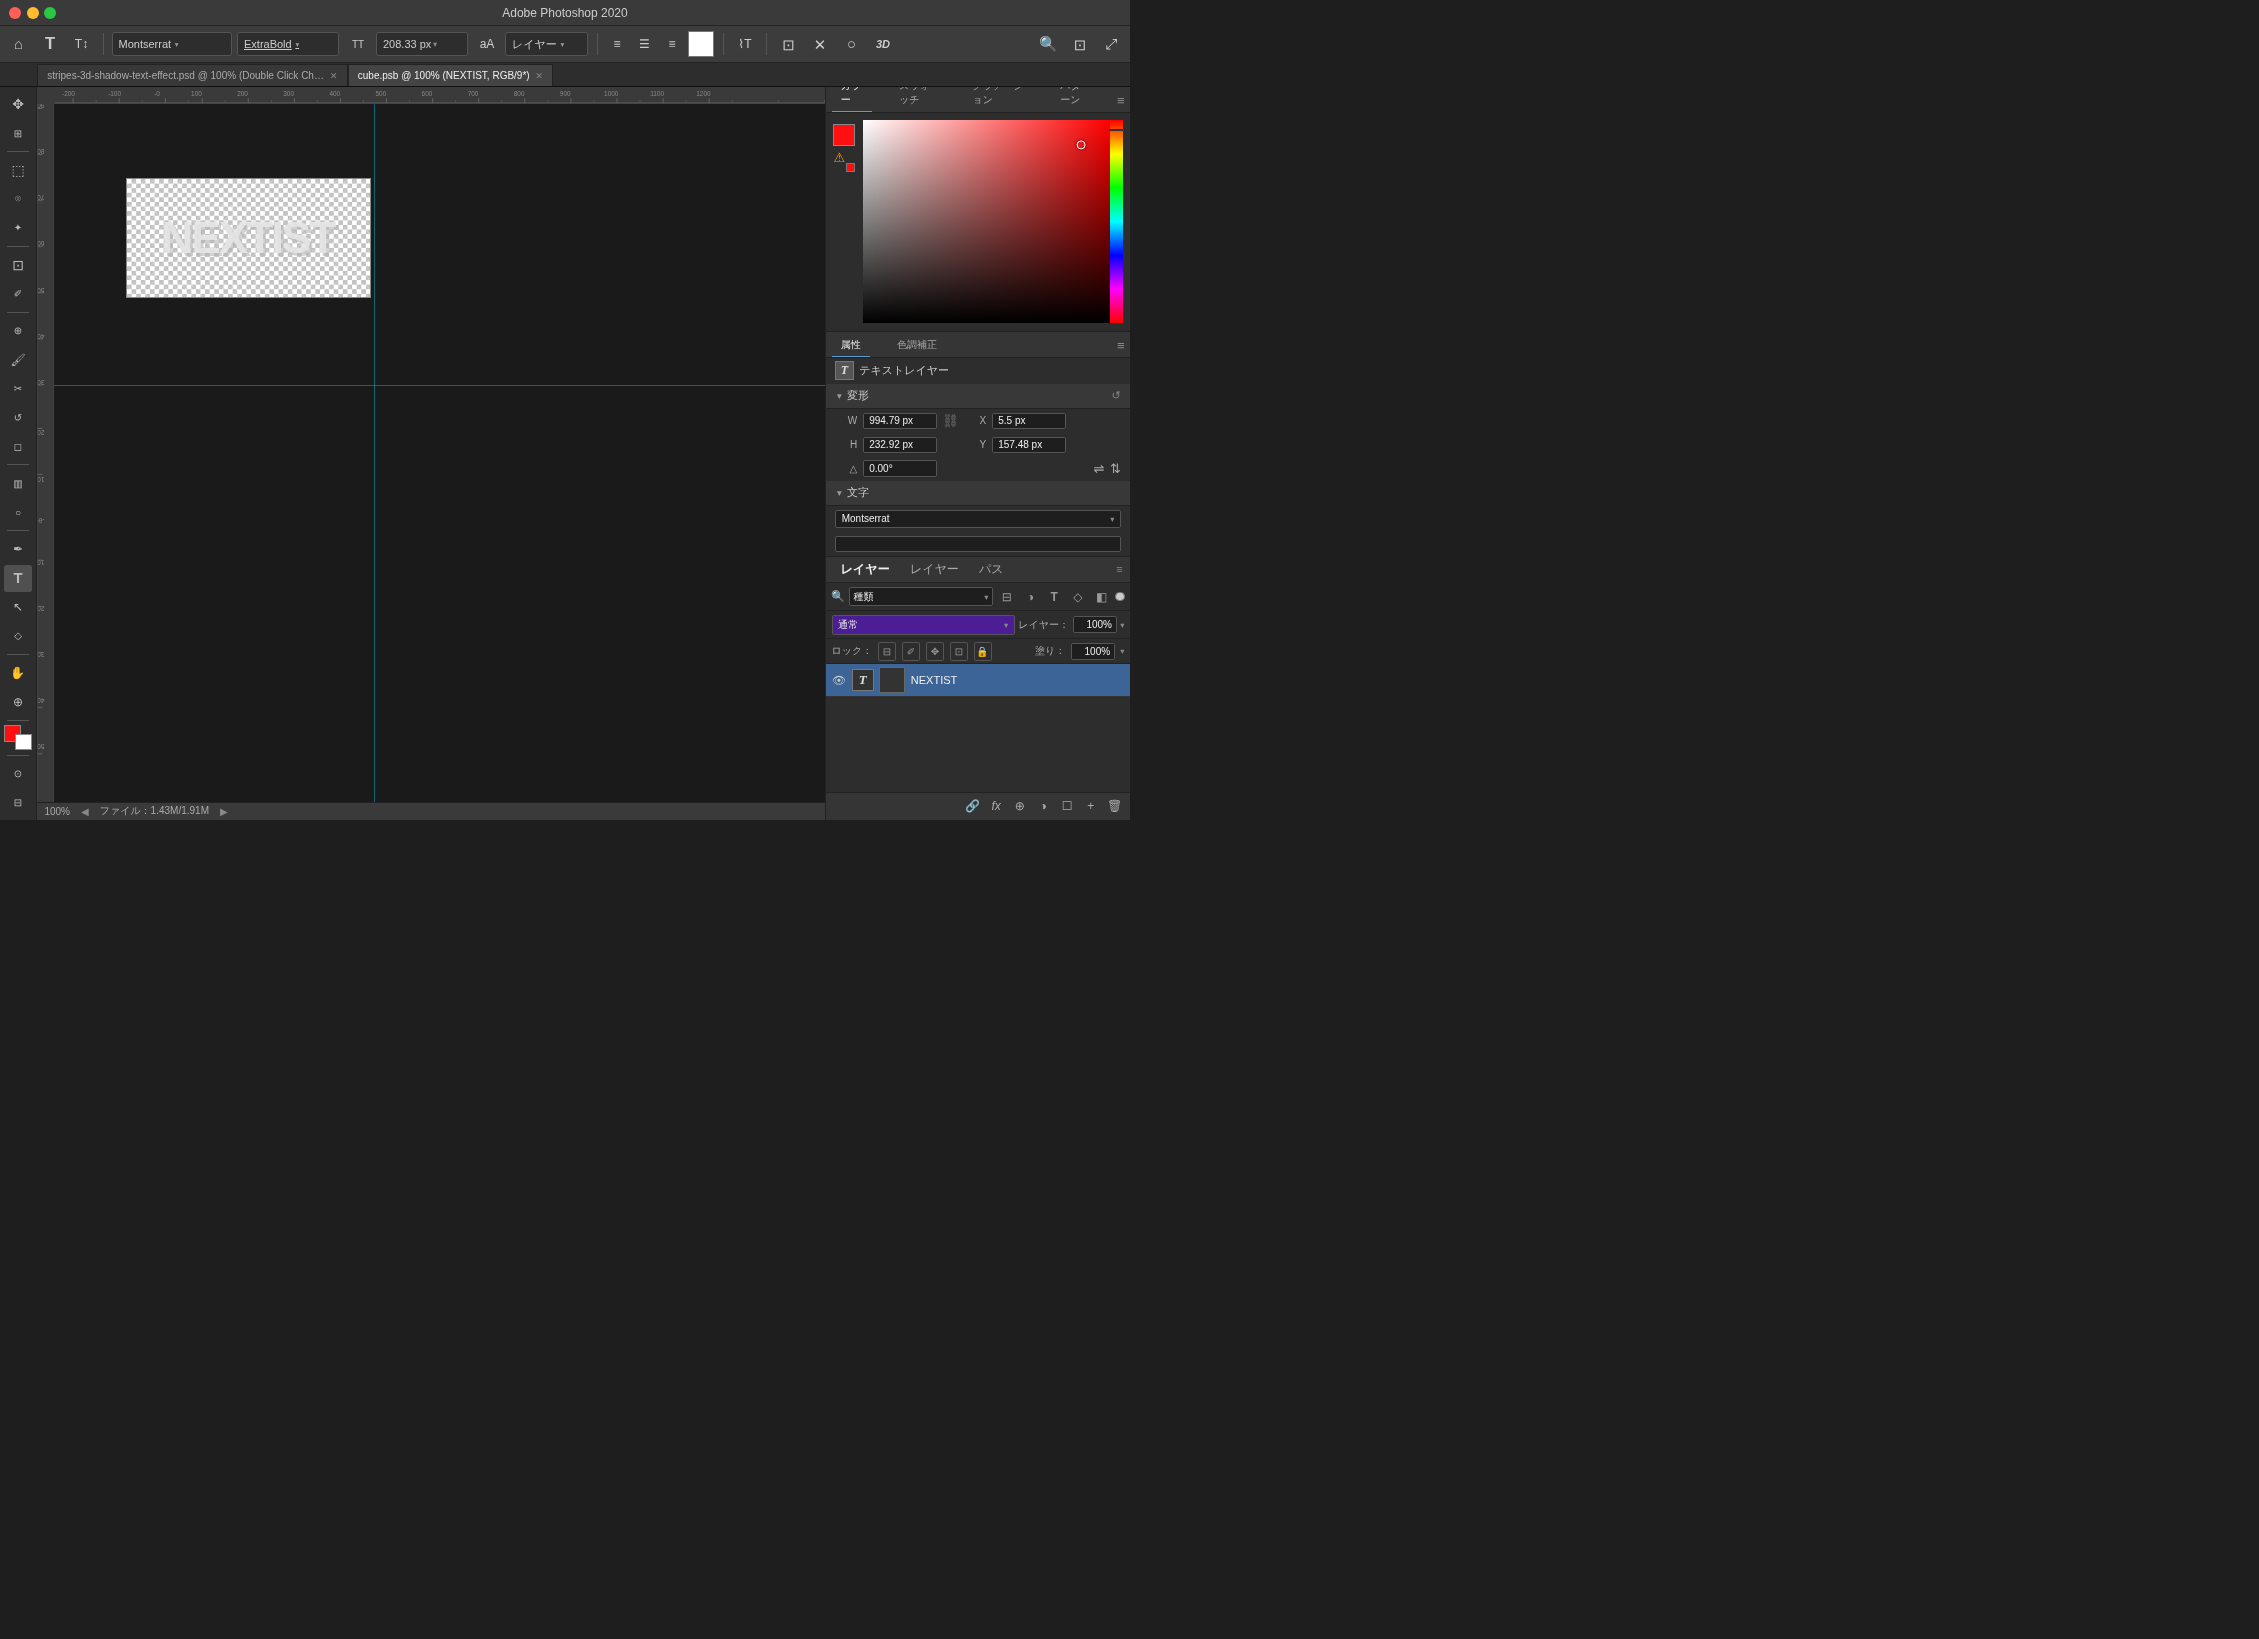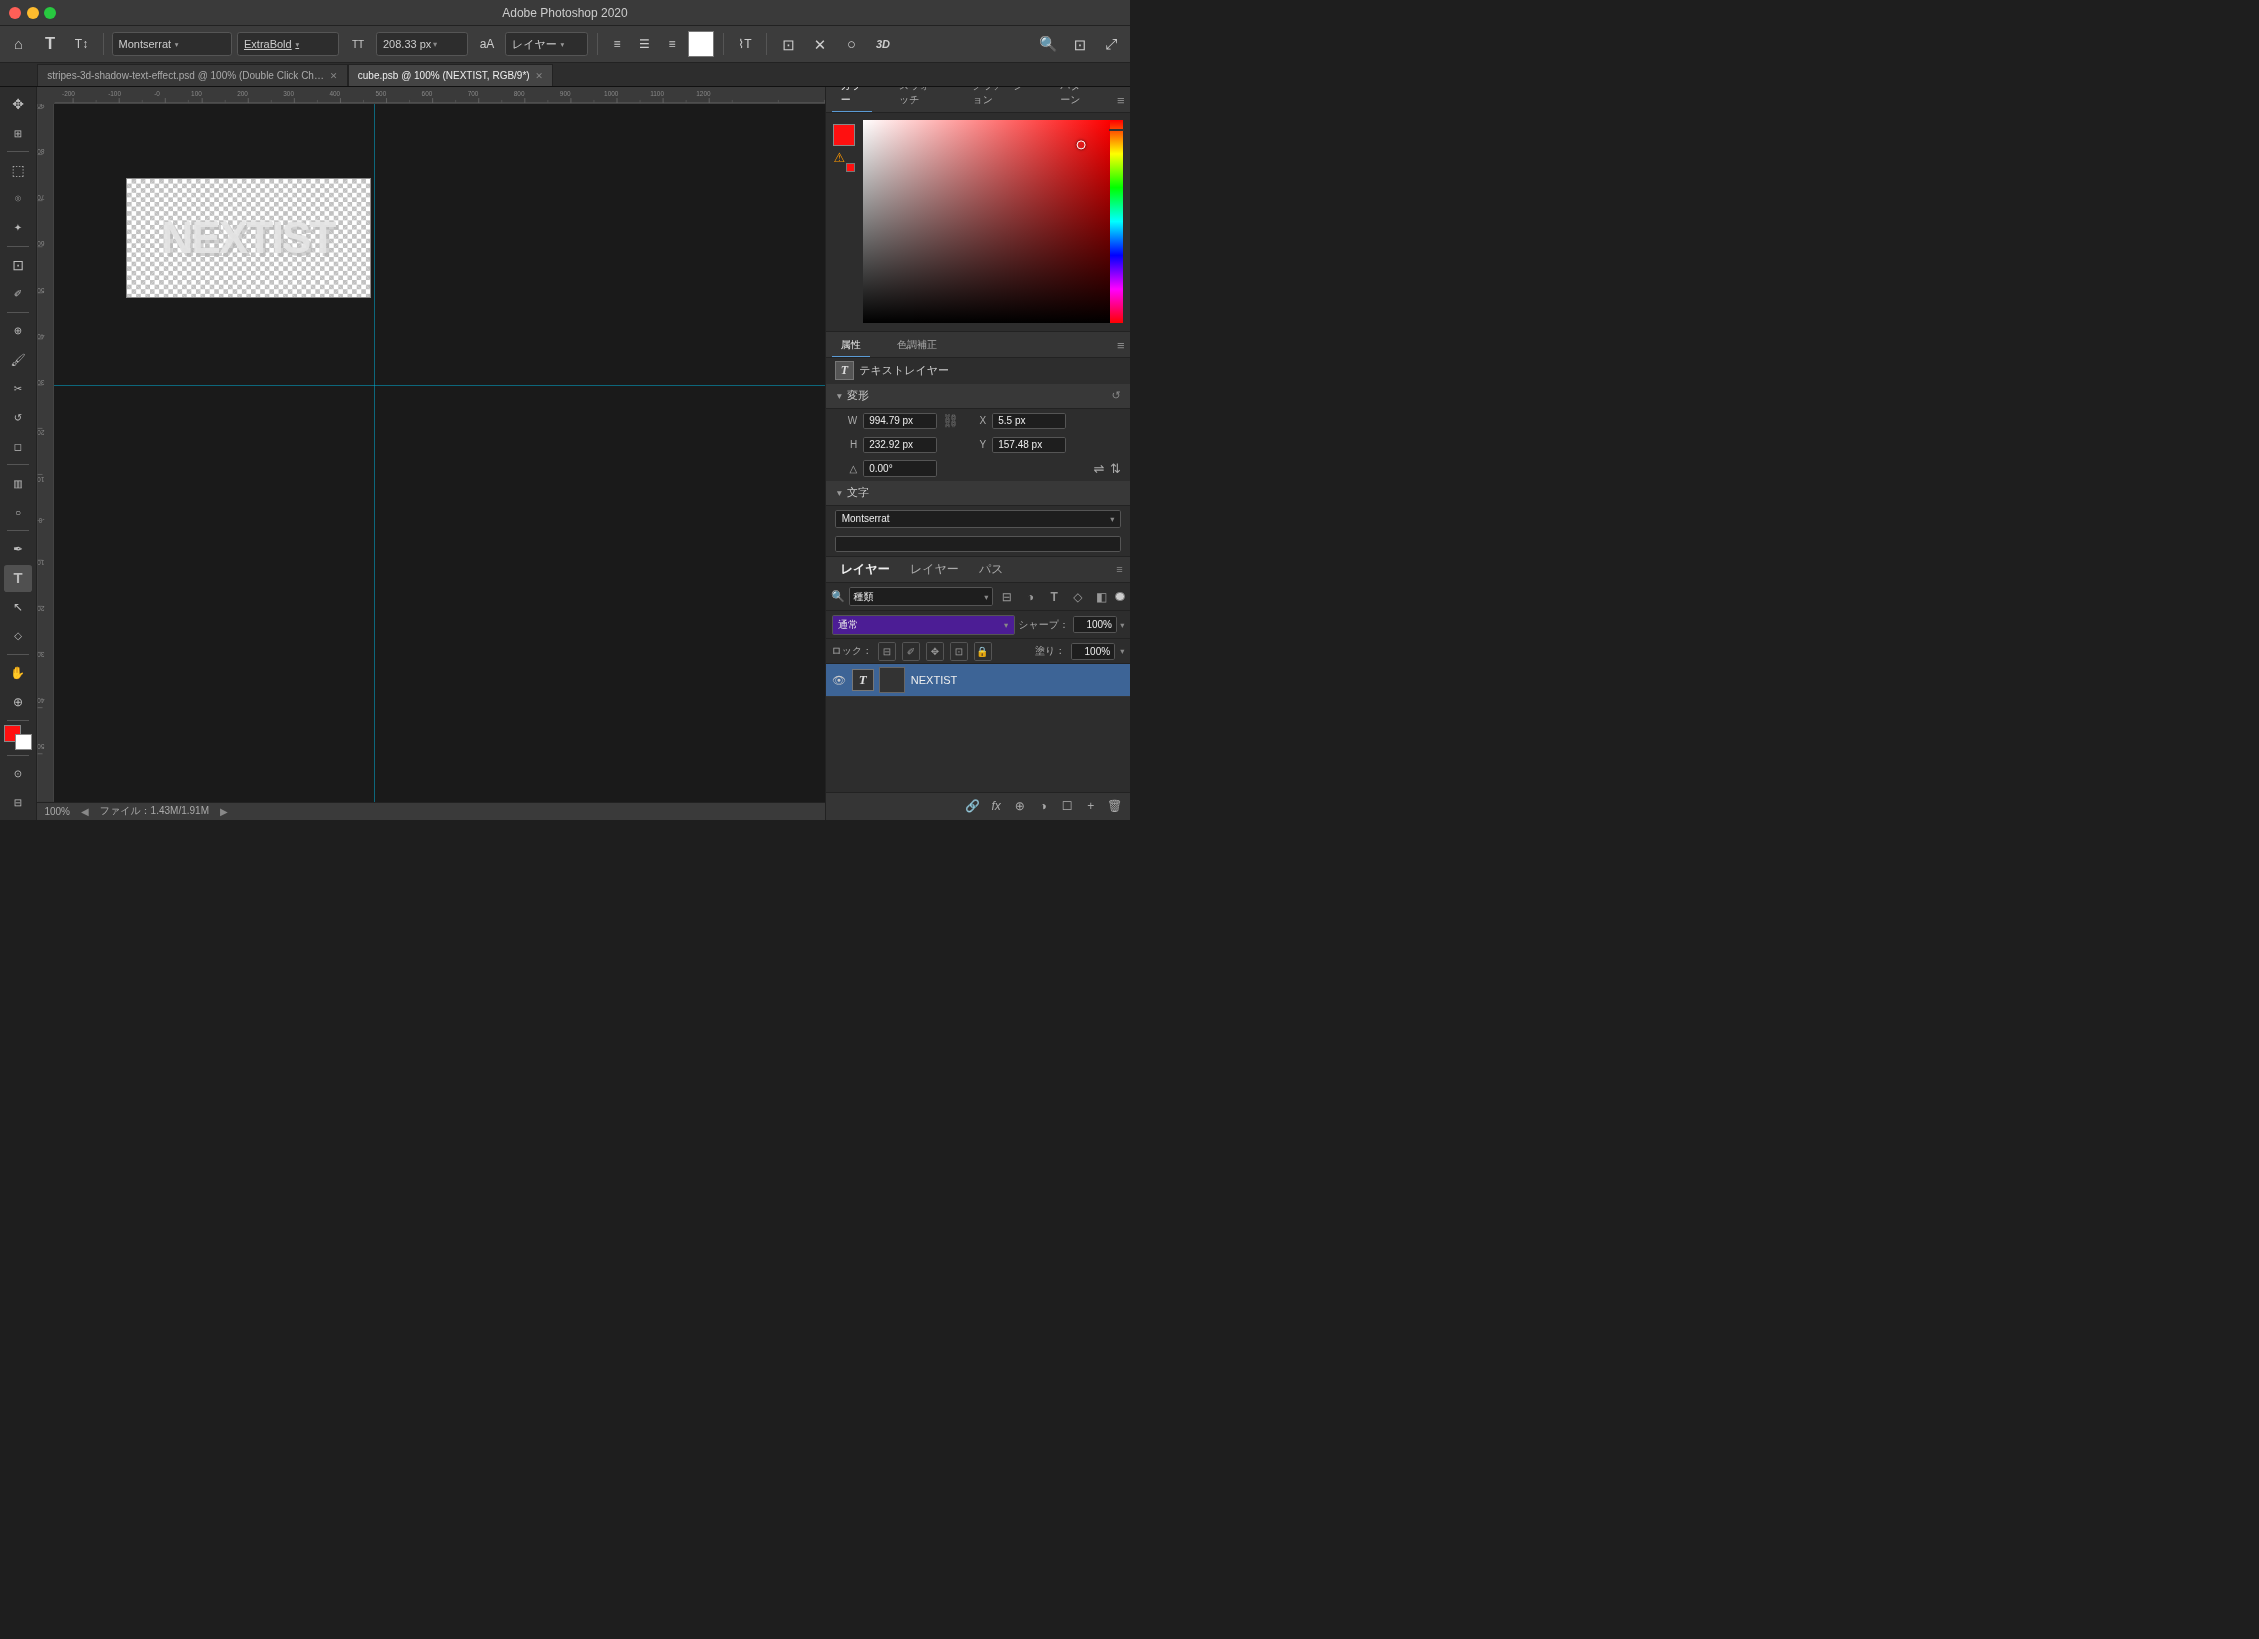--- a/index.html
+++ b/index.html
@@ -1035,21 +1035,21 @@
       <div class="filter-icon">◇</div>
       <div class="filter-icon">◧</div>
       <div class="filter-light active"></div>
     </div>
 
     <div class="blend-mode-row">
       <div class="blend-dropdown">
         <span>通常</span>
         <span style="color:#888;font-size:8.3px;">▾</span>
       </div>
-      <span class="opacity-label">シャープ：</span>
+      <span class="opacity-label">レイヤー：</span>
       <div class="opacity-value">100%</div>
       <span class="opacity-arrow">▾</span>
     </div>
 
     <div class="lock-row">
       <span>ロック：</span>
       <div class="lock-icon">⊟</div>
       <div class="lock-icon">✐</div>
       <div class="lock-icon">✥</div>
       <div class="lock-icon">⊡</div>

